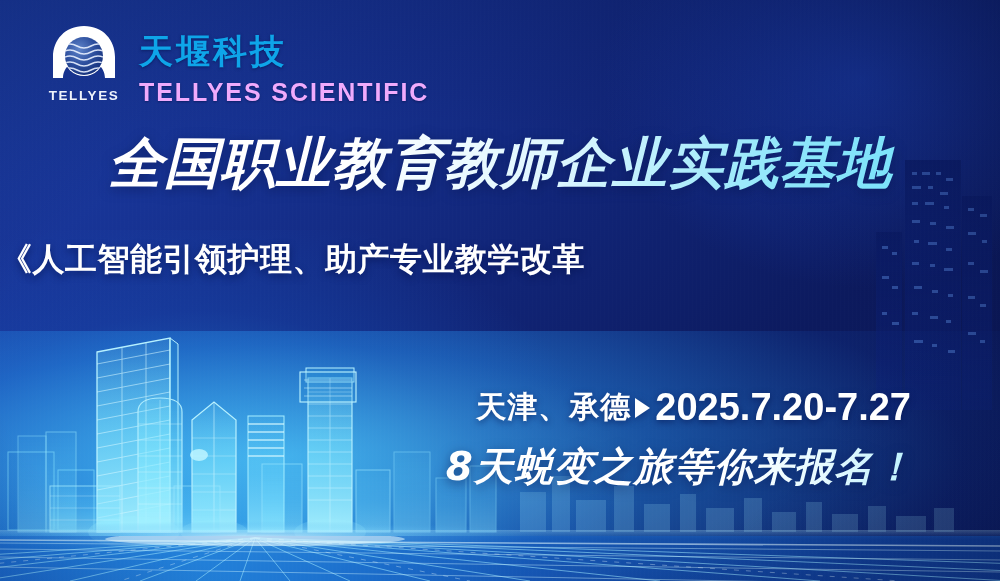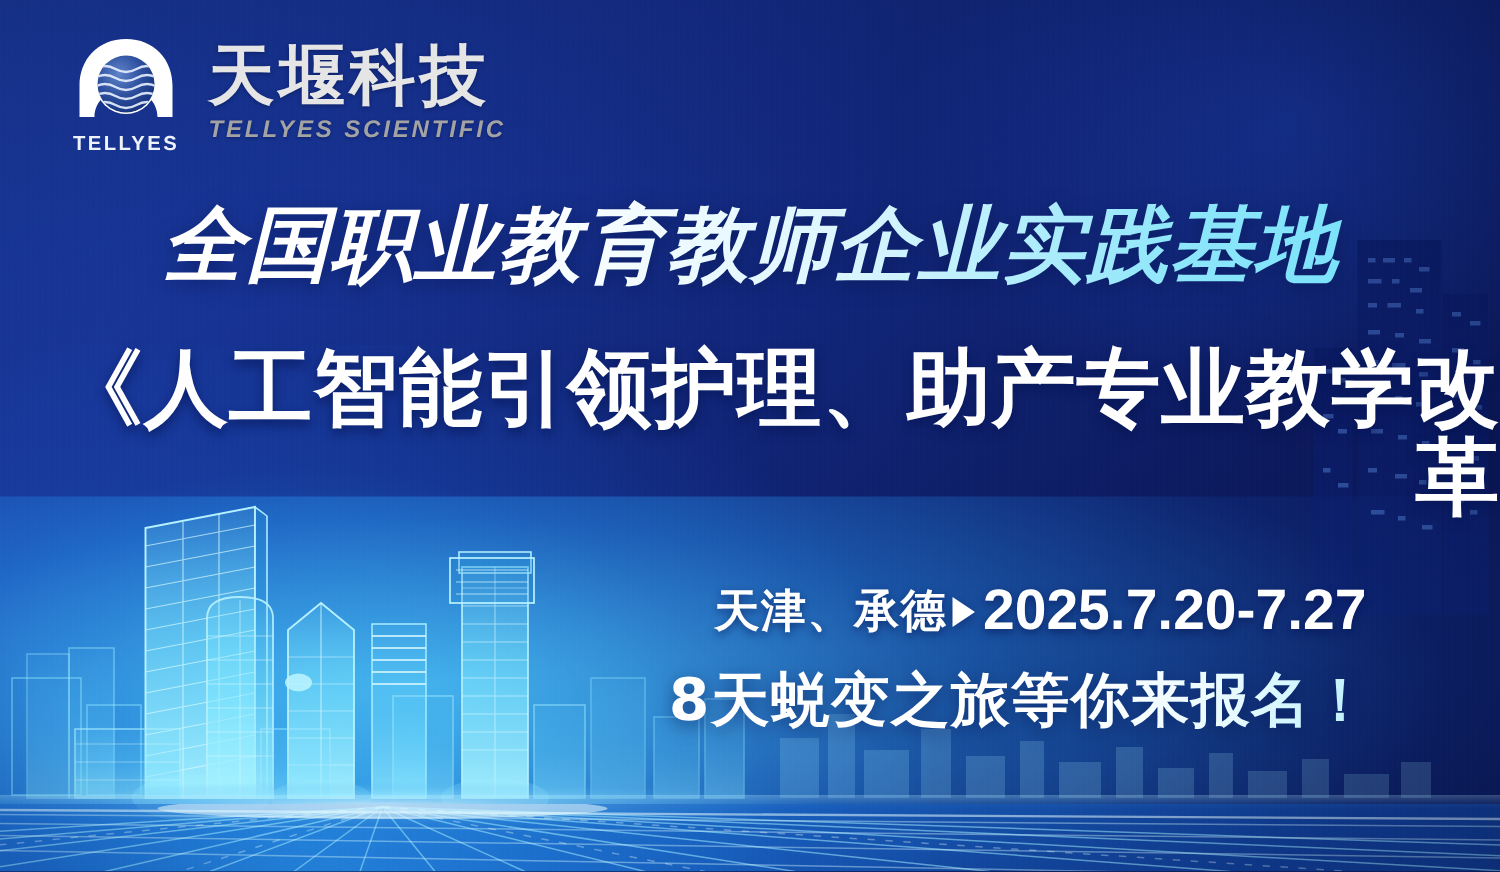--- a/index.html
+++ b/index.html
@@ -38,27 +38,27 @@
 
   
   .logo{position:absolute;left:43px;top:26px;display:flex;align-items:flex-start;}
   .logo-mark{position:relative;width:82px;height:84px;flex:0 0 auto;}
   .logo-tellyes{
     position:absolute;left:0;top:62px;width:82px;text-align:center;
     color:#eef3fb;font-size:13.5px;font-weight:700;letter-spacing:1.6px;
   }
   .logo-text{margin-left:14px;padding-top:1px;}
   .logo-cn{
-    color:#e5e5e5;font-size:44px;font-weight:700;line-height:48px;
+    color:#0ea5e9;font-size:34px;font-weight:700;line-height:48px;
     letter-spacing:3px;font-family:"DejaVu Sans","Liberation Sans",sans-serif;
     text-shadow:0 1px 3px rgba(4,16,70,.55);
   }
   .logo-en{
-    color:#a3a3a3;font-size:16px;font-weight:700;letter-spacing:1.9px;
-    margin-top:3px;text-shadow:0 1px 2px rgba(4,16,70,.5);font-style:italic;
+    color:#f0abfc;font-size:25px;font-weight:700;letter-spacing:1.9px;
+    margin-top:3px;text-shadow:0 1px 2px rgba(4,16,70,.5);
   }
 
   
   .headline{
     position:absolute;left:0;top:132px;width:1000px;text-align:center;
     font-family:"DejaVu Sans","Liberation Sans",sans-serif;
     font-weight:700;font-size:55px;line-height:62px;letter-spacing:1px;
     font-style:italic;
     background:linear-gradient(100deg,#ffffff 0%,#ffffff 34%,#dcf6ff 56%,#8fe6fa 78%,#69dffb 100%);
     -webkit-background-clip:text;background-clip:text;color:transparent;
@@ -67,23 +67,23 @@
   }
   .headline-shadow{
     position:absolute;left:0;top:132px;width:1000px;text-align:center;
     font-family:"DejaVu Sans","Liberation Sans",sans-serif;
     font-weight:700;font-size:55px;line-height:62px;letter-spacing:1px;font-style:italic;
     color:rgba(6,22,86,.55);transform:translate(3px,3px);z-index:-1;
   }
 
   
   .subtitle{
-    position:absolute;left:0;top:230px;width:1000px;text-align:right;
+    position:absolute;left:0;top:230px;width:1000px;text-align:left;
     font-family:"DejaVu Sans","Liberation Sans",sans-serif;
-    color:#ffffff;font-weight:700;font-size:56px;line-height:59px;letter-spacing:.5px;
+    color:#ffffff;font-weight:700;font-size:32px;line-height:59px;letter-spacing:.5px;
     text-shadow:0 3px 7px rgba(5,18,78,.65);
   }
   .subtitle .l2{display:block;}
 
   
   .daterow{
     position:absolute;right:89px;top:386px;display:flex;align-items:center;
     color:#ffffff;font-weight:700;
     font-family:"DejaVu Sans","Liberation Sans",sans-serif;
     text-shadow:0 2px 6px rgba(5,18,78,.6);
@@ -93,21 +93,21 @@
     display:inline-block;width:0;height:0;margin:0 5px 0 4px;
     border-left:15px solid #ffffff;border-top:10px solid transparent;border-bottom:10px solid transparent;
     filter:drop-shadow(0 2px 4px rgba(5,18,78,.5));
   }
   .daterow .dates{font-size:38px;letter-spacing:0px;font-family:"Liberation Sans",sans-serif;}
 
   
   .tagline{
     position:absolute;right:86px;top:440px;
     font-family:"DejaVu Sans","Liberation Sans",sans-serif;
-    font-weight:700;font-size:39px;letter-spacing:1px;
+    font-style:italic;font-weight:700;font-size:39px;letter-spacing:1px;
     background:linear-gradient(100deg,#ffffff 0%,#ffffff 58%,#e6faff 80%,#b9f0fd 100%);
     -webkit-background-clip:text;background-clip:text;color:transparent;
     -webkit-text-fill-color:transparent;
     filter:drop-shadow(0 3px 6px rgba(5,20,80,.55));
   }
 </style>
 </head>
 <body>
 
 <div class="stage">

